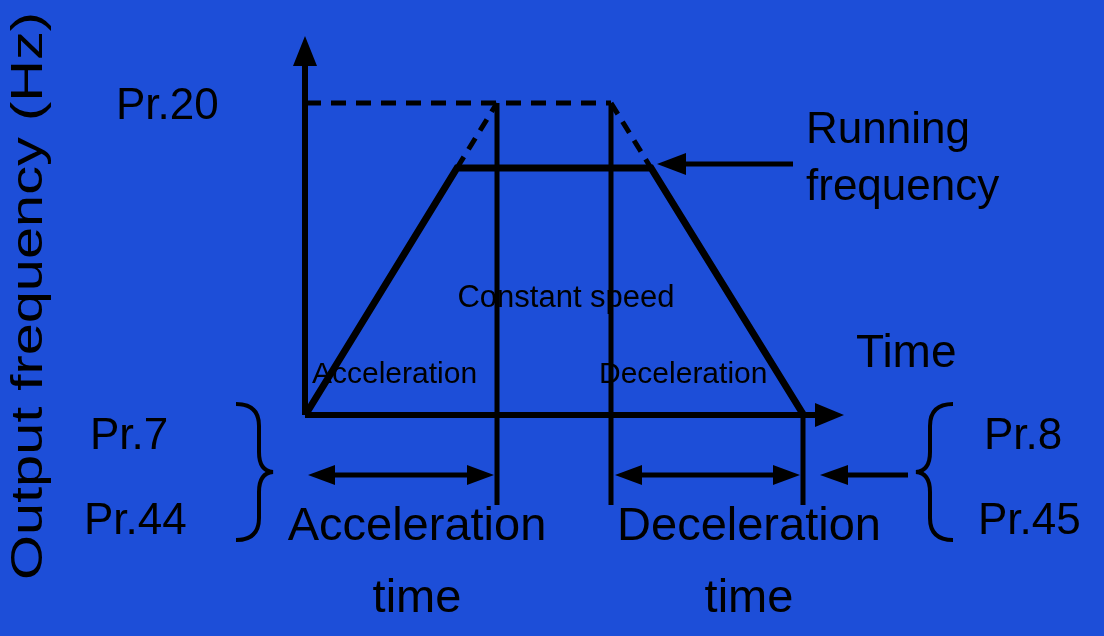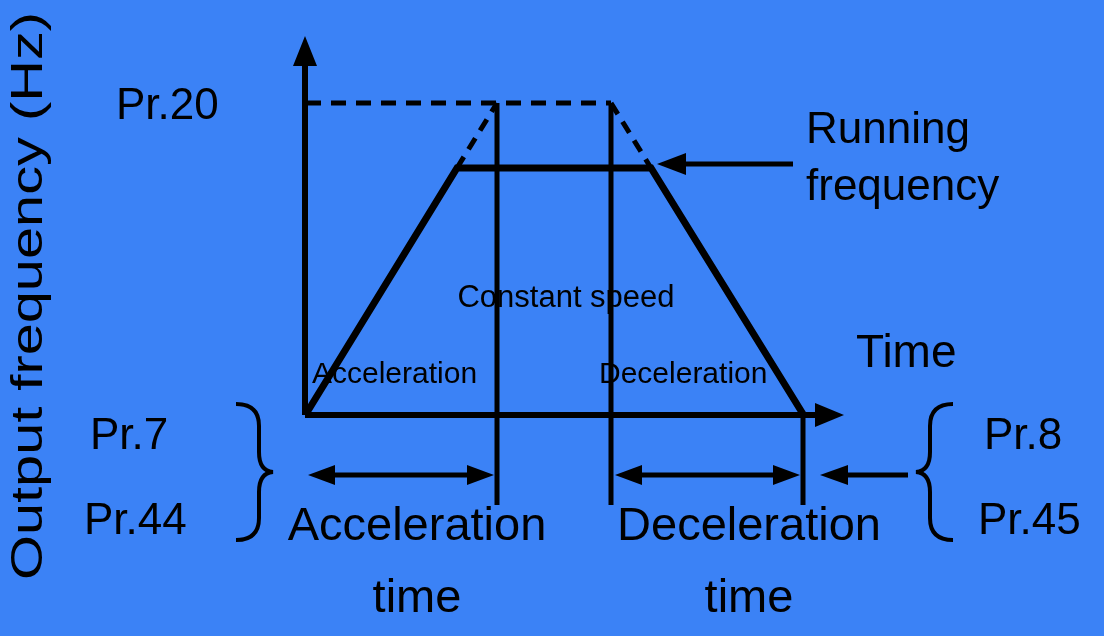--- a/index.html
+++ b/index.html
@@ -4,21 +4,21 @@
 <style>
   html, body {
     margin: 0;
     padding: 0;
     background: #ffffff;
   }
   .canvas {
     position: relative;
     width: 1104px;
     height: 636px;
-    background: #3b82f6;
+    background: #1d4ed8;
     overflow: hidden;
     font-family: "Liberation Sans", sans-serif;
   }
   svg text {
     font-family: "Liberation Sans", sans-serif;
     fill: #000000;
   }
   .stroke {
     stroke: #000000;
     fill: none;

